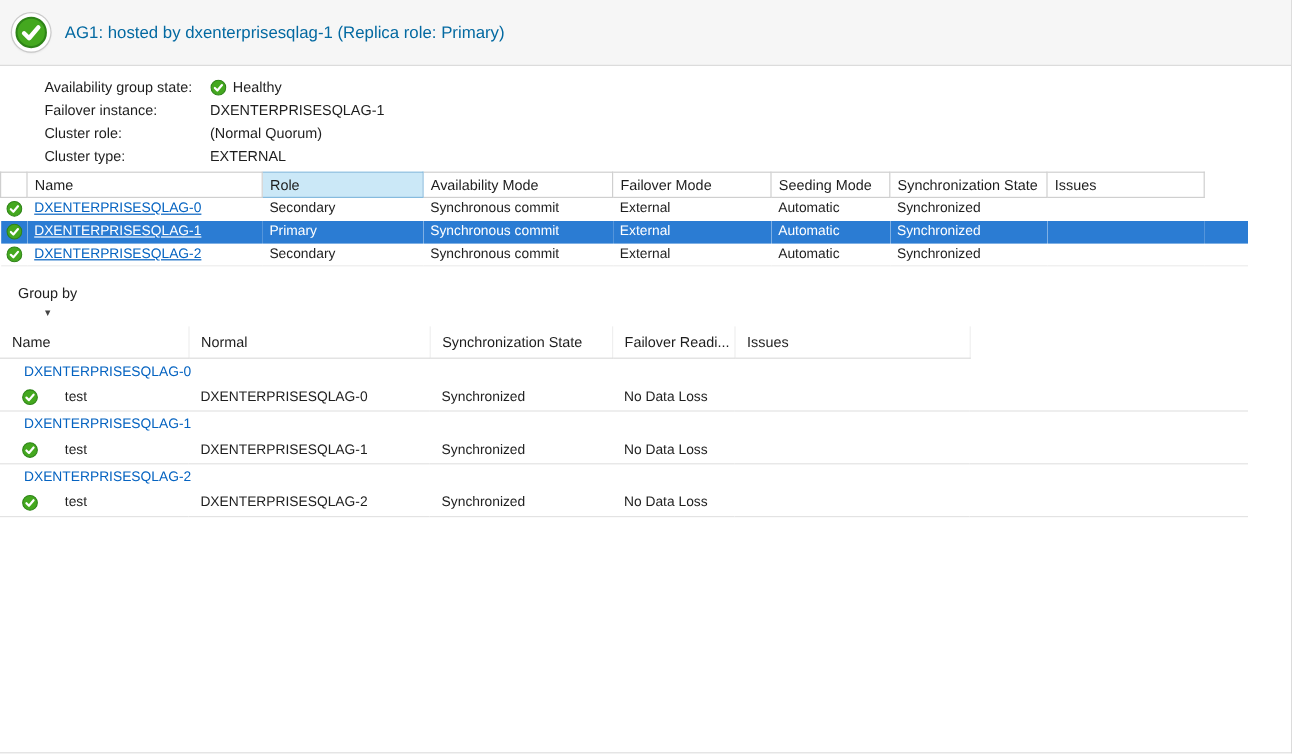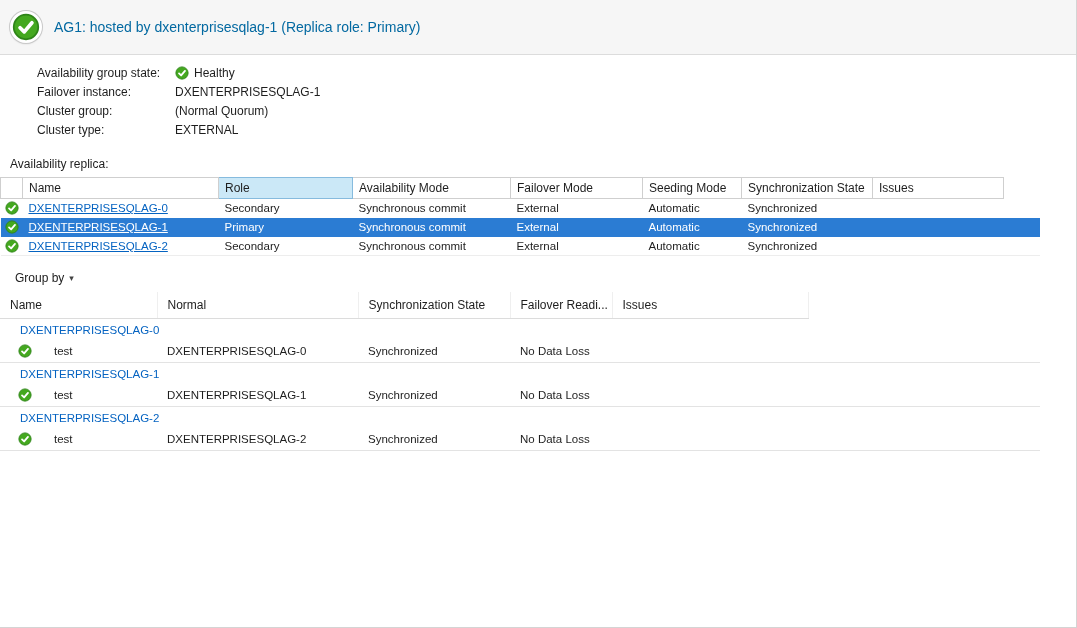--- a/index.html
+++ b/index.html
@@ -41,21 +41,21 @@
   .replica-table thead th.filler{border-left:none;border-right:none;border-top:none;border-bottom:none;}
   .replica-table tbody td{height:19px;padding:1px 6px;font-size:11.5px;overflow:hidden;white-space:nowrap;vertical-align:middle;}
   .replica-table tbody td.icon-td{padding:1px 2px 1px 4px;}
   .replica-table tbody tr.selected{background:var(--selection-blue,#2b7cd3);color:#fff;}
   .replica-table tbody tr.selected a{color:#fff;}
   .replica-table{border-bottom:1px solid #ededed;}
   a.lnk{color:var(--link-blue,#0563c1);text-decoration:underline;}
 
   
   .groupby-wrap{margin:12px 0 4px 10px;}
-  .groupby-btn{display:inline-flex;align-items:center;gap:5px;background:transparent;border:1px solid transparent;font-family:inherit;font-size:12px;color:#222;cursor:pointer;padding:2px 4px;}
+  .groupby-btn{display:inline-flex;align-items:center;gap:5px;background:transparent;border:1px solid transparent;font-family:inherit;font-size:12px;color:#222;cursor:pointer;padding:2px 4px;flex-direction:column;}
   .caret{font-size:9px;color:#444;line-height:1;}
 
   
   .db-table{margin-top:4px;}
   .db-table thead th{font-weight:normal;text-align:left;height:26px;padding:4px 10px;font-size:12px;color:#1e1e1e;border-bottom:1px solid #dcdcdc;border-right:1px solid #efefef;overflow:hidden;white-space:nowrap;}
   .db-table thead th.filler-th{border-bottom:none;border-right:none;}
   .db-table tbody tr.group-row td{height:22px;padding:3px 0 2px 20px;color:var(--link-blue,#0563c1);font-size:11.5px;white-space:nowrap;overflow:hidden;}
   .db-table tbody tr.db-row td{height:22px;padding:2px 10px;font-size:11.5px;border-bottom:1px solid #e3e3e3;white-space:nowrap;overflow:hidden;vertical-align:middle;}
   .db-table tbody tr.db-row td.name-td{padding:2px 4px 2px 18px;}
   .name-cell{display:flex;align-items:center;gap:22px;}
@@ -86,30 +86,29 @@
           </svg>
         </span>
         <span>Healthy</span>
       </span>
     </div>
     <div class="srow">
       <span class="slabel">Failover instance:</span>
       <span class="sval">DXENTERPRISESQLAG-1</span>
     </div>
     <div class="srow">
-      <span class="slabel">Cluster group:</span>
+      <span class="slabel">Cluster role:</span>
       <span class="sval">(Normal Quorum)</span>
     </div>
     <div class="srow">
       <span class="slabel">Cluster type:</span>
       <span class="sval">EXTERNAL</span>
     </div>
   </div>
 
-  <div class="replica-label">Availability replica:</div>
 
   <table class="replica-table">
     <colgroup>
       <col style="width:22px">
         <col style="width:196px">
         <col style="width:134px">
         <col style="width:158px">
       <col style="width:132px">
         <col style="width:99px">
         <col style="width:131px">

